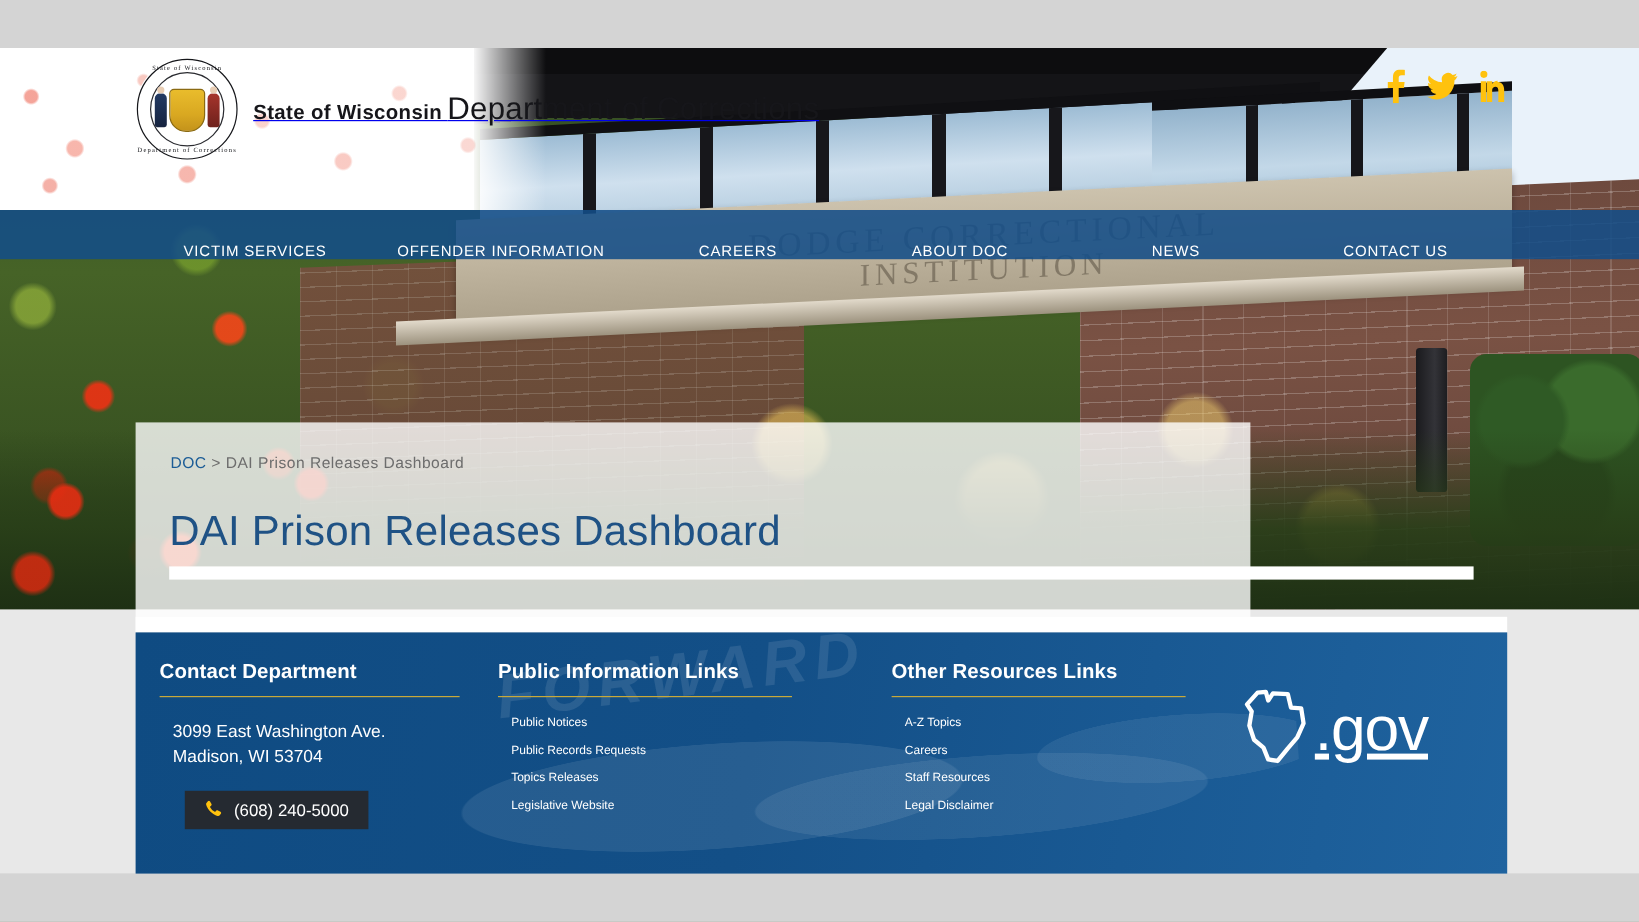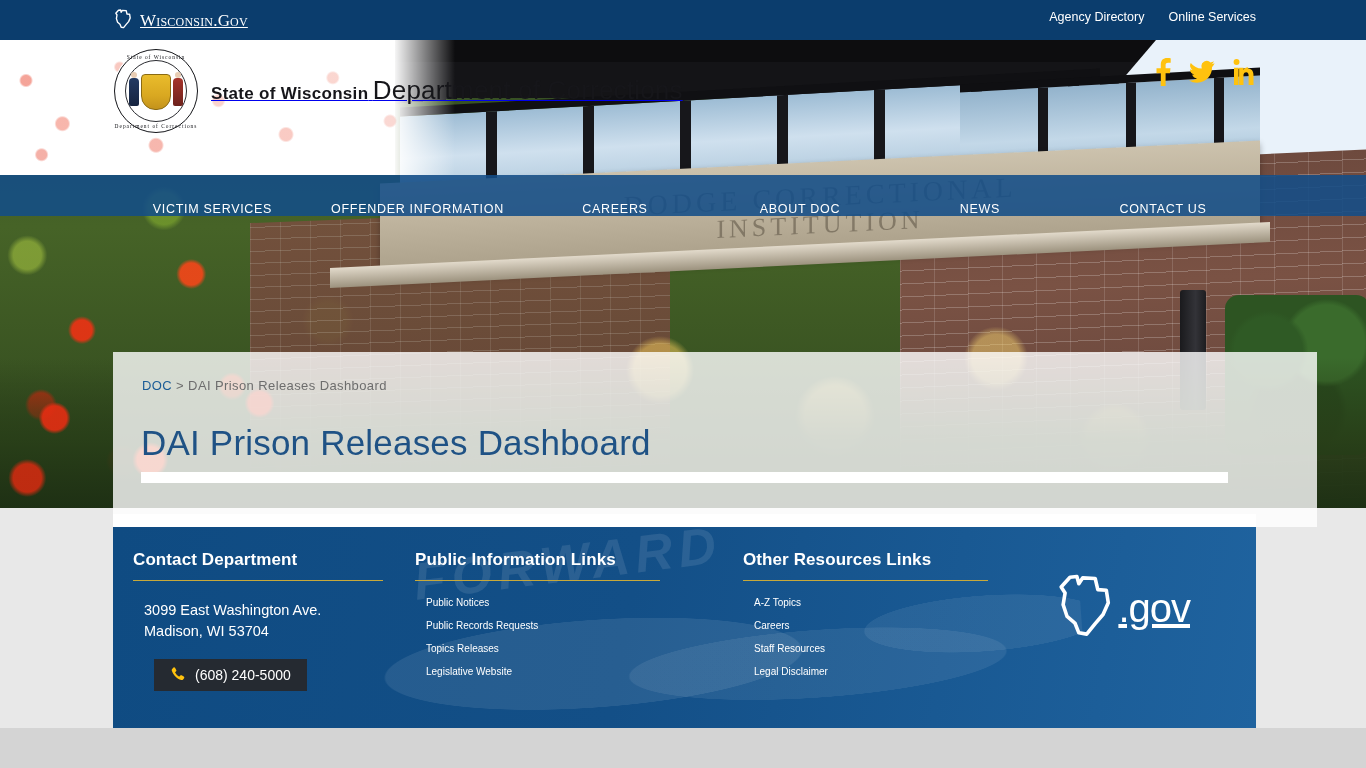--- a/index.html
+++ b/index.html
@@ -313,21 +313,21 @@
   .searchwrap input::placeholder { color: #8a8a8a; }
   .searchbtn {
     flex: 0 0 106px; height: 34px;
     background: #1b5c96; border: none; cursor: pointer;
     display: flex; align-items: center; justify-content: center;
   }
 
   
   .content {
     position: absolute; left: 113px; top: 352px;
-    width: 1204px; height: 175px;
+    width: 929px; height: 175px;
     background: rgba(255,255,255,.80);
     z-index: 22;
   }
   .breadcrumb {
     position: absolute; left: 29px; top: 26px;
     font-size: 13px; letter-spacing: .4px; color: #6d6d6d;
     white-space: nowrap;
   }
   .breadcrumb a { color: #1b5c96; text-decoration: none; }
   .page-title {
@@ -412,21 +412,21 @@
     display: block; color: #ffffff; font-size: 10px;
     text-decoration: none; line-height: 1.0; margin-bottom: 13px;
     white-space: nowrap;
   }
   .wigov {
     position: absolute; right: 66px; top: 43px;
     display: flex; align-items: center; gap: 0px;
     color: #ffffff;
   }
   .wigov .gov-text {
-    font-size: 40px; font-weight: normal; color: #ffffff;
+    font-size: 52px; font-weight: normal; color: #ffffff;
     letter-spacing: -1px; margin-left: -6px; line-height: .9; text-align: right;
   }
 </style>
 </head>
 <body>
 
 <div id="page">
 
   <div class="hero">
     <div class="hero-photo"></div>
@@ -445,34 +445,20 @@
     <div class="stone-ledge"></div>
     <div class="planter"></div>
     <div class="shrub"></div>
     <div class="hero-yellow"></div>
     <div class="hero-foliage-bottom"></div>
   </div>
 
   <div class="greyband"></div>
   <div class="greyband-bottom"></div>
 
-  <div class="topbar">
-    <a class="wi-logo" href="#">
-      <span class="wi-shape">
-        <svg width="22" height="22" viewBox="0 0 22 22" aria-hidden="true">
-          <path d="M5.5 2.2 L7.6 2.0 L8.2 4.2 L9.4 2.4 L13.2 2.6 L14.0 6.0 L16.6 6.2 L17.2 10.0 L15.6 13.6 L13.2 16.4 L10.6 19.6 L8.2 19.2 L7.0 16.2 L4.6 14.2 L3.4 10.6 L4.0 7.0 L2.8 5.2 Z" fill="none" stroke="#ffffff" stroke-width="1.4" stroke-linejoin="round"></path>
-        </svg>
-      </span>
-      <span class="wi-text">Wisconsin.Gov</span>
-    </a>
-    <div class="toplinks">
-      <a href="#">Agency Directory</a>
-      <a href="#">Online Services</a>
-    </div>
-  </div>
 
   <div class="headerband"></div>
   <div class="petals"></div>
 
   <a class="brand" href="#">
     <span class="seal">
       <span class="ring-out"></span>
       <span class="ring-in"></span>
       <span class="arc-top">State of Wisconsin</span>
       <span class="shield"></span>

